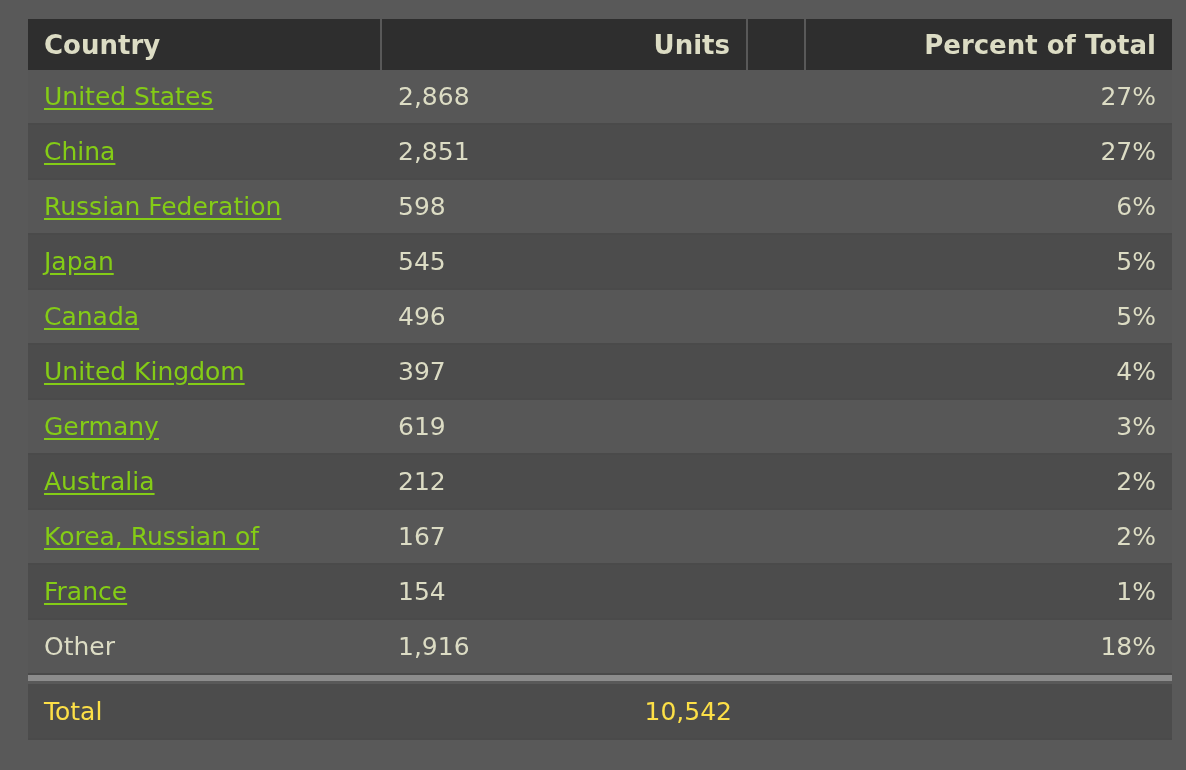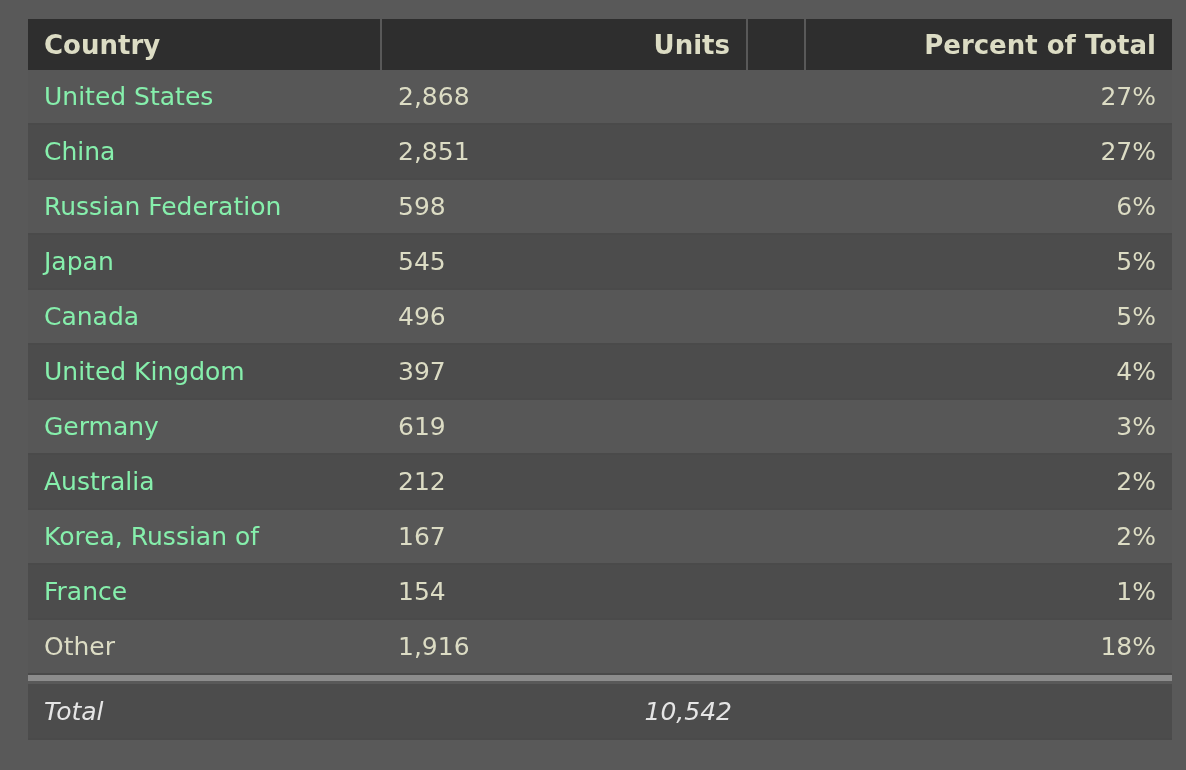--- a/index.html
+++ b/index.html
@@ -67,21 +67,22 @@
     box-sizing: border-box;
     white-space: nowrap;
     overflow: hidden;
   }
   tbody td.c-country { text-align: left; }
   tbody td.c-units   { }
   tbody td.c-gap     { padding: 0; }
   tbody td.c-pct     { text-align: right; }
 
   a.country-link {
-    color: #86efac;
+    color: #84cc16;
+    text-decoration: underline;
     text-underline-offset: 3px;
     cursor: pointer;
   }
   span.country-plain {
     color: #dcdcc4;
   }
 
   
   .total-separator {
     width: 1144px;
@@ -94,25 +95,24 @@
     border-collapse: separate;
     border-spacing: 0;
     table-layout: fixed;
     margin-top: 3px;
   }
   table.total-table td {
     background: #4c4c4c;
     height: 56px;
     padding: 0 16px;
     font-size: 25px;
-    color: #e5e5e5;
+    color: #fde047;
     vertical-align: middle;
     box-sizing: border-box;
     white-space: nowrap;
-    font-style: italic;
   }
   table.total-table td.t-label { text-align: left; }
   table.total-table td.t-units { text-align: right; }
   table.total-table td.t-gap   { padding: 0; }
   table.total-table td.t-pct   { text-align: right; }
 </style>
 </head>
 <body>
 
 <div class="page">

